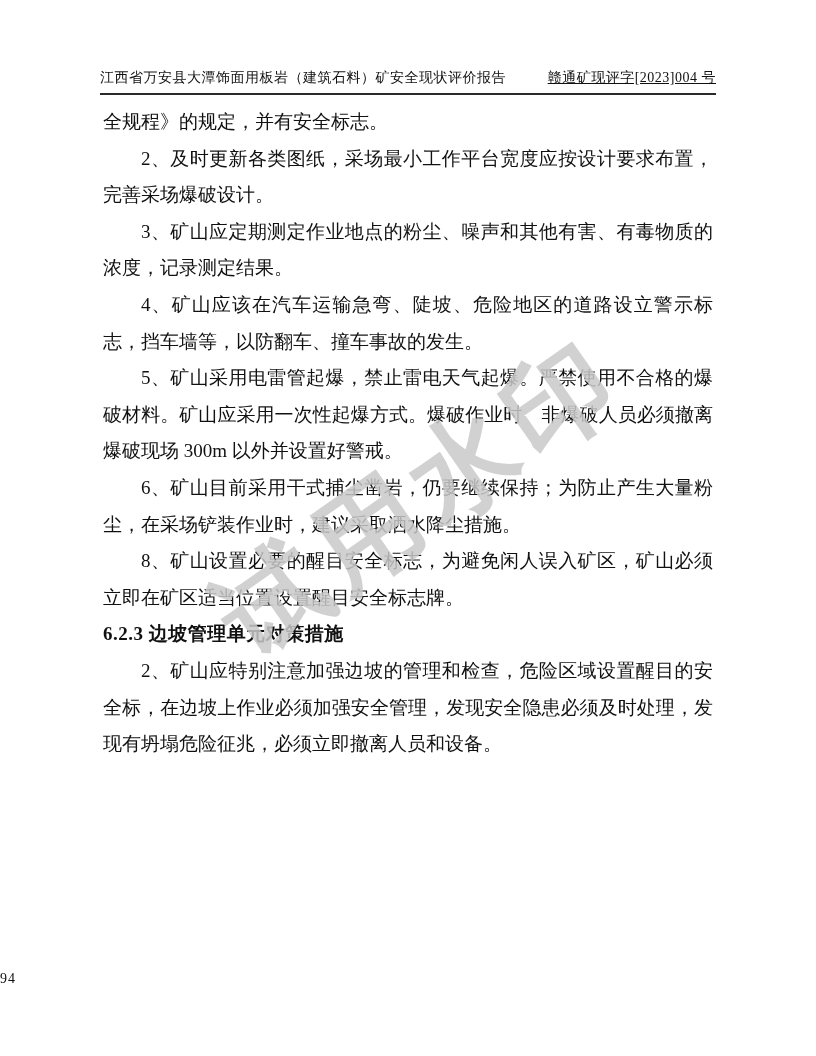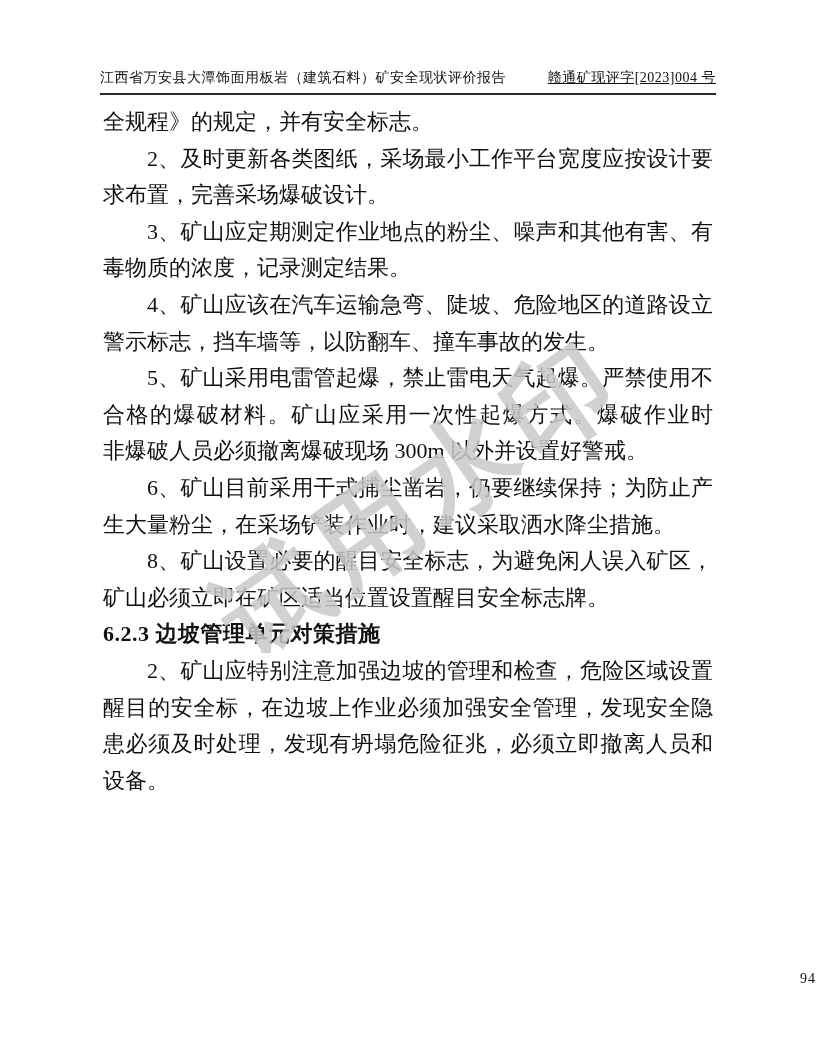--- a/index.html
+++ b/index.html
@@ -27,21 +27,21 @@
     border-bottom: 2px solid #2a2a2a;
     white-space: nowrap;
   }
   .doc-header .hdr-left { letter-spacing: 0.5px; }
   .doc-header .hdr-right { letter-spacing: 0.5px; text-decoration: underline; }
   .doc-body {
     position: absolute;
     left: 103px;
     width: 610px;
     top: 88px;
-    font-size: 22px;
+    font-size: 19px;
     line-height: 36.6px;
     text-align: justify;
     text-justify: inter-ideograph;
   }
   .doc-body p { margin: 0; }
   .para-indent { text-indent: 2em; }
   .para-cont { text-indent: 0; }
   .para-heading {
     font-family: Liberation Serif, serif;
     font-weight: bold;
@@ -63,21 +63,21 @@
     opacity: 0.85;
     pointer-events: none;
     white-space: nowrap;
     z-index: 5;
   }
   .page-number {
     position: absolute;
     left: 0;
     right: 0;
     top: 955px;
-    text-align: right;
+    text-align: left;
     font-size: 14px;
     letter-spacing: 1px;
   }
 </style>
 </head>
 <body>
 
 <div class="page">
 
   <div class="doc-header">

